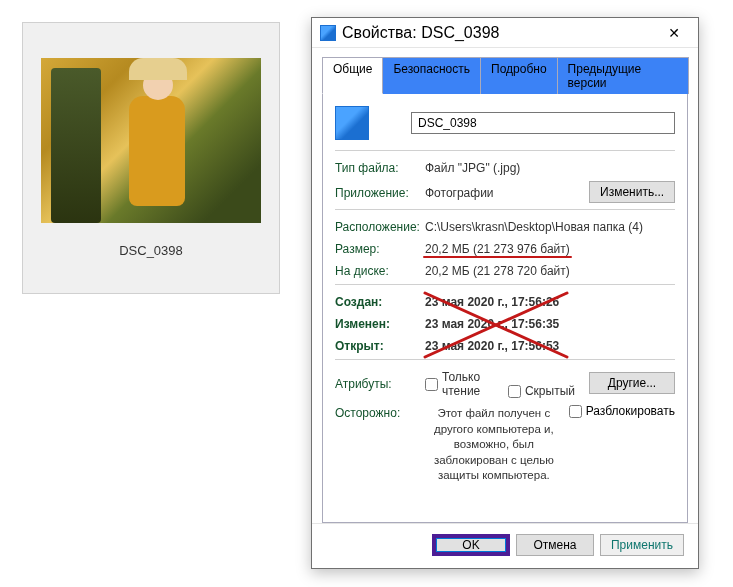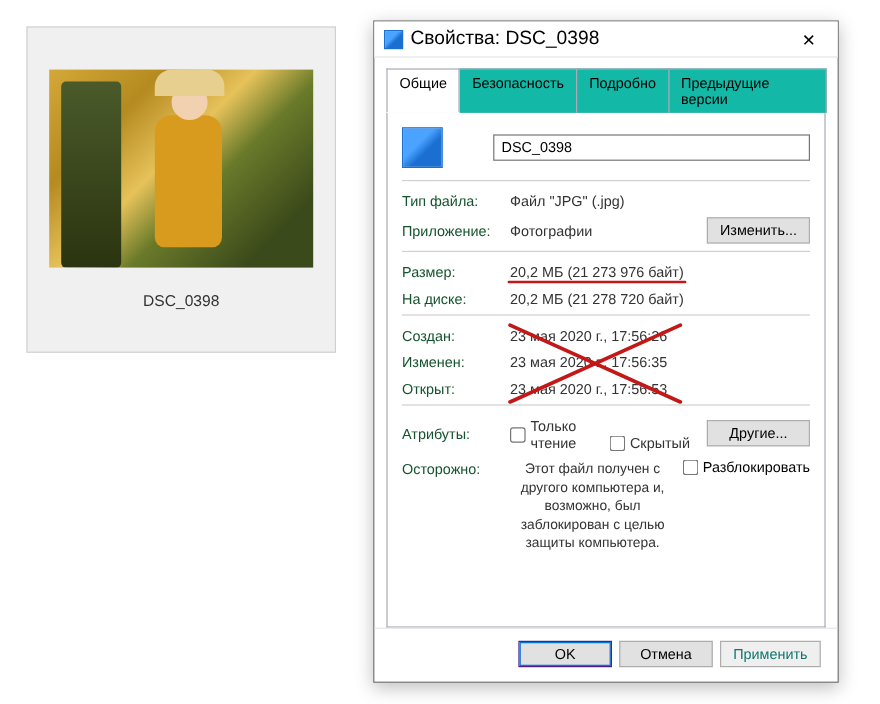--- a/index.html
+++ b/index.html
@@ -105,21 +105,21 @@
   .tabs-wrap { padding: 8px 10px 0 10px; }
   .tabs {
     display: flex;
     border-bottom: 1px solid #aab;
     gap: 0;
   }
   .tab {
     padding: 4px 10px;
     border: 1px solid #aab;
     border-bottom: none;
-    background: #14b8a6;
+    background: #3b82f6;
     font-size: 12px;
     position: relative;
     top: 1px;
     margin-right: -1px;
   }
   .tab.active {
     background: #fff;
     border-bottom: 1px solid #fff;
     z-index: 2;
   }
@@ -172,21 +172,21 @@
   .btn {
     height: 22px;
     min-width: 72px;
     padding: 0 10px;
     background: #e1e1e1;
     border: 1px solid #adadad;
     font-family: inherit;
     font-size: 12px;
     cursor: pointer;
   }
-  .btn.default { border: 1px solid #4c1d95; box-shadow: inset 0 0 0 1px #0078d7; }
+  .btn.default { border: 4px solid #4c1d95; box-shadow: inset 0 0 0 1px #0078d7; }
   .btn.disabled { color: #0f766e; background: #efefef; cursor: default; }
   .right-btn {
     margin-left: auto;
     width: 86px;
   }
   .checkbox {
     display: inline-flex;
     align-items: center;
     margin-right: 14px;
   }
@@ -214,21 +214,21 @@
   }
   .underline-red::after {
     content: "";
     position: absolute;
     left: -2px; right: -2px; bottom: -2px;
     height: 2px;
     background: #c31818;
     border-radius: 2px;
   }
   
-  .dates-wrap { position: relative; }
+  .dates-wrap { position: relative; font-weight: bold; }
   .dates-wrap svg.cross {
     position: absolute;
     left: 86px; top: -6px;
     width: 150px; height: 78px;
     pointer-events: none;
   }
 </style>
 </head>
 <body>
 
@@ -266,20 +266,24 @@
         <div class="lbl">Тип файла:</div>
         <div class="val">Файл "JPG" (.jpg)</div>
       </div>
       <div class="row" style="align-items:center;">
         <div class="lbl">Приложение:</div>
         <div class="val">Фотографии</div>
         <button class="btn right-btn">Изменить...</button>
       </div>
       <hr class="sep">
 
+      <div class="row">
+        <div class="lbl">Расположение:</div>
+        <div class="val">C:\Users\krasn\Desktop\Новая папка (4)</div>
+      </div>
       <div class="row">
         <div class="lbl">Размер:</div>
         <div class="val"><span class="underline-red">20,2 МБ (21 273 976 байт)</span></div>
       </div>
       <div class="row">
         <div class="lbl">На диске:</div>
         <div class="val">20,2 МБ (21 278 720 байт)</div>
       </div>
       <hr class="sep">
 

